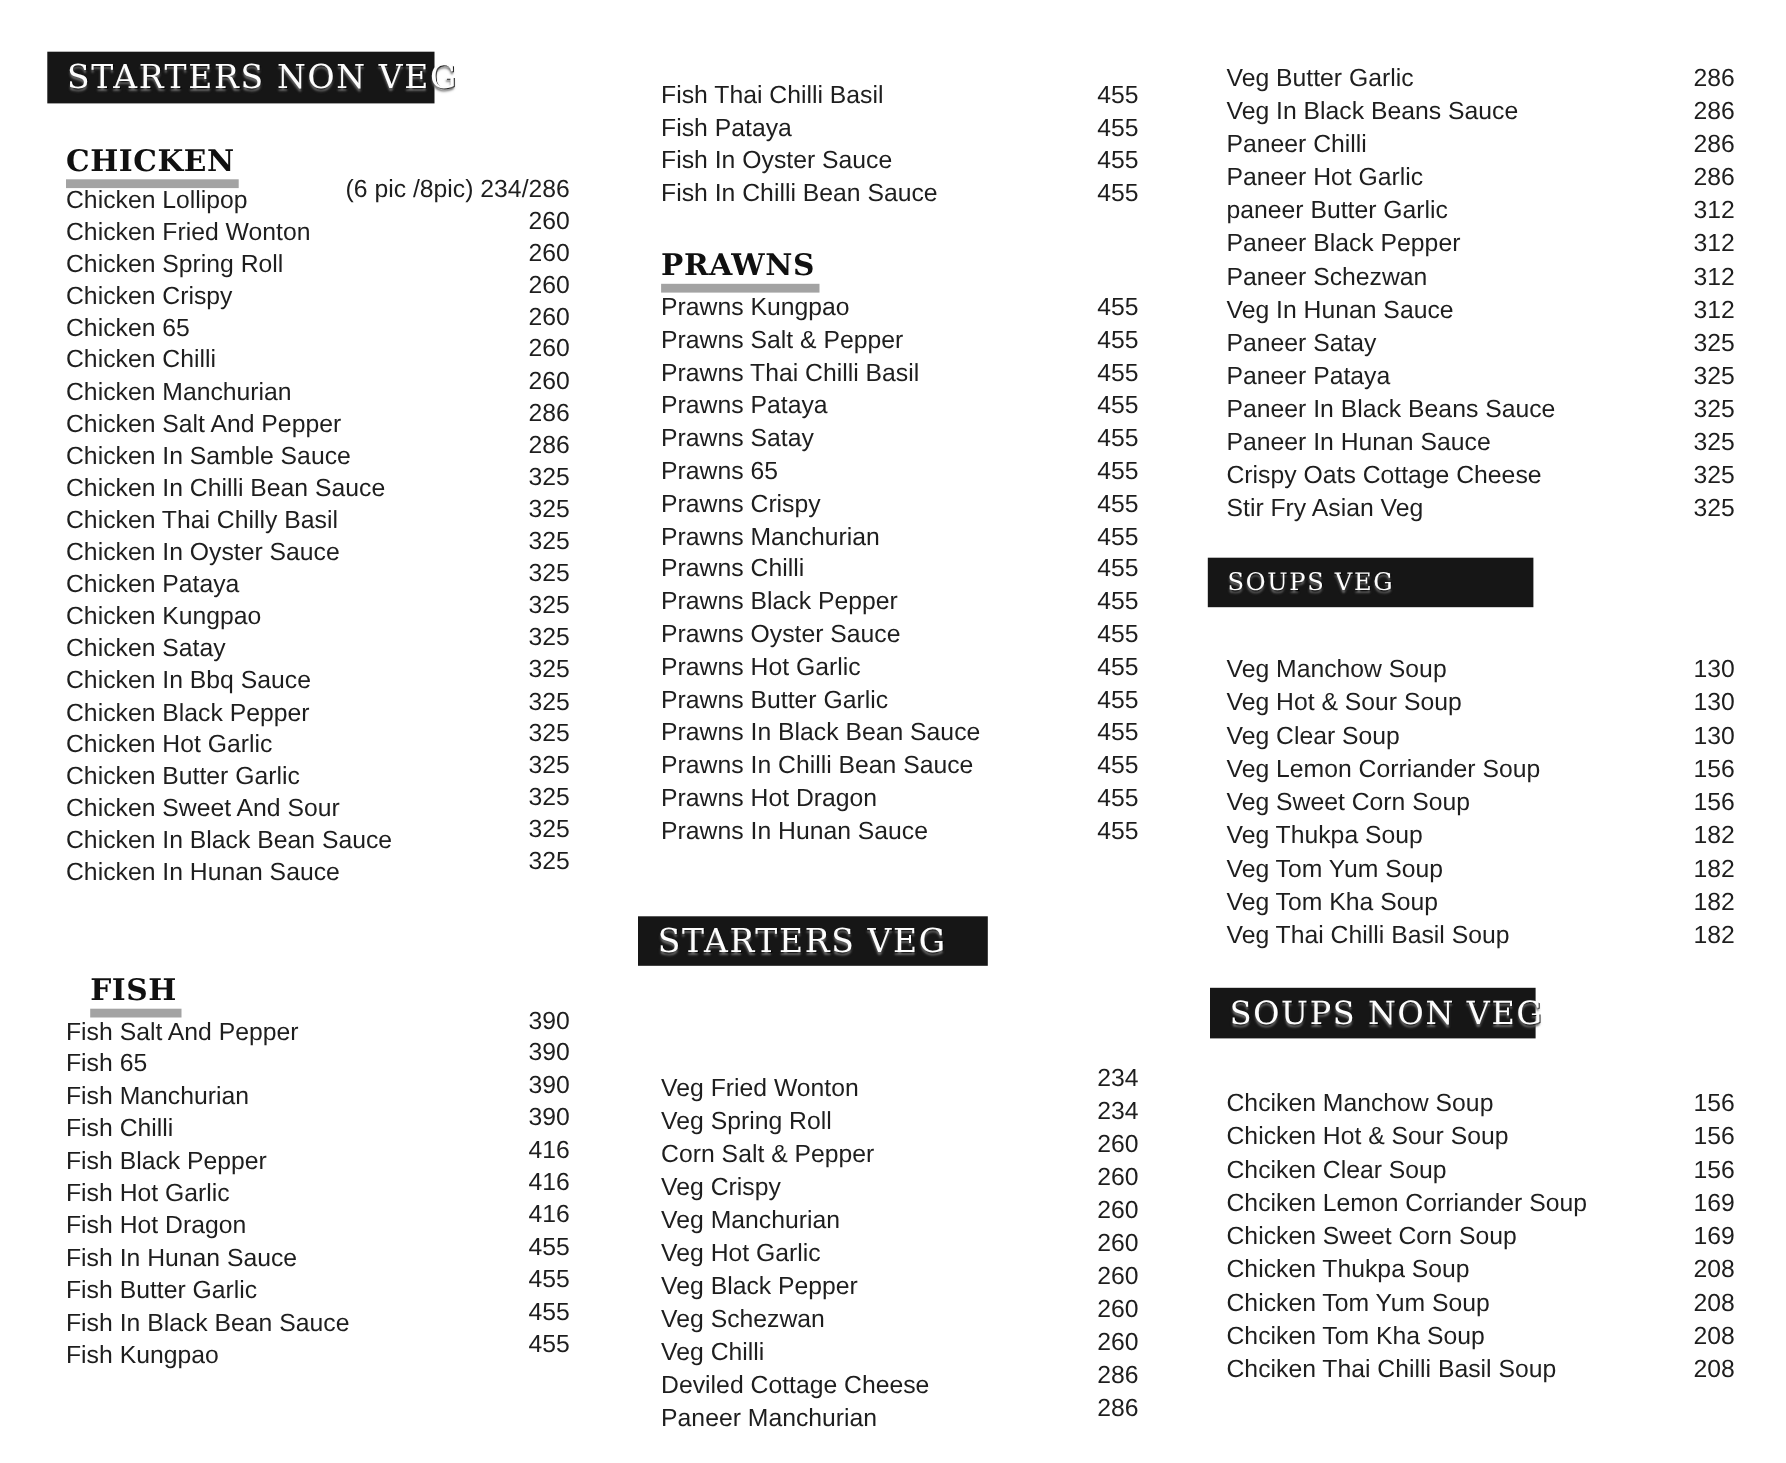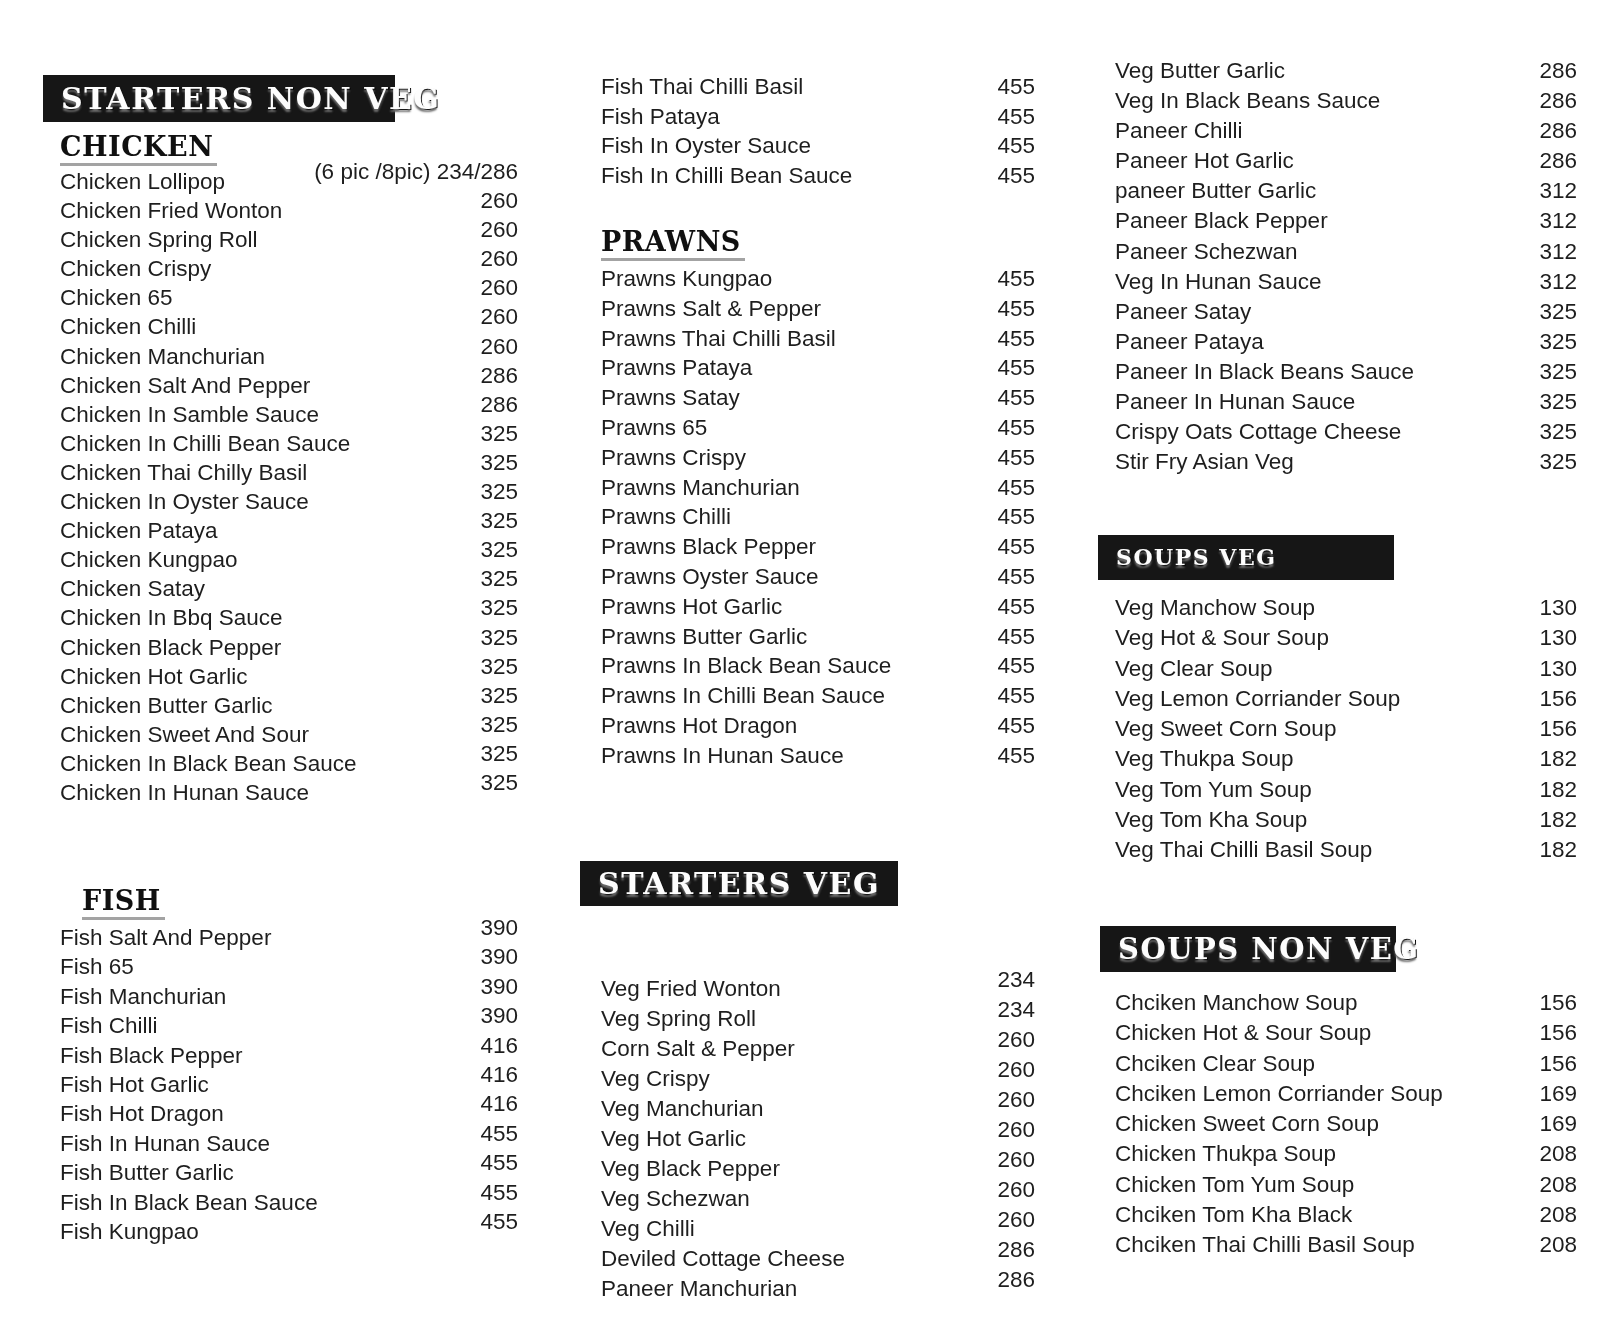--- a/index.html
+++ b/index.html
@@ -13,41 +13,40 @@
   }
   .menu-root{position:absolute;inset:0;}
 
   
   .banner{
     position:absolute;
     box-sizing:border-box;
     background:#161616;
     color:#fdfdfd;
     font-family:"DejaVu Serif",serif;
-    font-weight:700;
+    font-weight:400;
     letter-spacing:1.5px;
     padding-left:18px;
     text-shadow:0 3px 2px #6a6a6a, 1px 1px 0 #000;
     white-space:nowrap;
-    margin-top:28px;
   }
   .b-snv {left:43px;  top:47px;  width:352px; height:47px; line-height:47px; font-size:30px;}
   .b-sv  {left:580px; top:833px; width:318px; height:45px; line-height:45px; font-size:30px;}
   .b-soupv {left:1098px; top:507px; width:296px; height:45px; line-height:45px; font-size:22px;}
   .b-soupnv{left:1100px; top:898px; width:296px; height:46px; line-height:46px; font-size:29px;}
 
   
   .subheading{
     position:absolute;
     font-family:"DejaVu Serif",serif;
     font-weight:700;
     font-size:27px;
     line-height:30px;
     color:#101010;
-    border-bottom:3px solid #a3a3a3;
+    border-bottom:8px solid #a3a3a3;
     padding:0 4px 1px 0;
     letter-spacing:0.5px;
     white-space:nowrap;
   }
   .h-chicken{left:60px; top:132px;}
   .h-fish   {left:62px; top:886px;margin-left:20px;}
   .h-prawns {left:601px; top:227px;}
 
   
   .mlist{position:absolute;}
@@ -478,21 +477,21 @@
       </div>
       <div class="row">
         <span class="iname">Chicken Thukpa Soup</span>
         <span class="iprice">208</span>
       </div>
       <div class="row">
         <span class="iname">Chicken Tom Yum Soup</span>
         <span class="iprice">208</span>
       </div>
       <div class="row">
-        <span class="iname">Chciken Tom Kha Black</span>
+        <span class="iname">Chciken Tom Kha Soup</span>
         <span class="iprice">208</span>
       </div>
       <div class="row">
         <span class="iname">Chciken Thai Chilli Basil Soup</span>
         <span class="iprice">208</span>
       </div>
     </div>
 
 </div>
 

